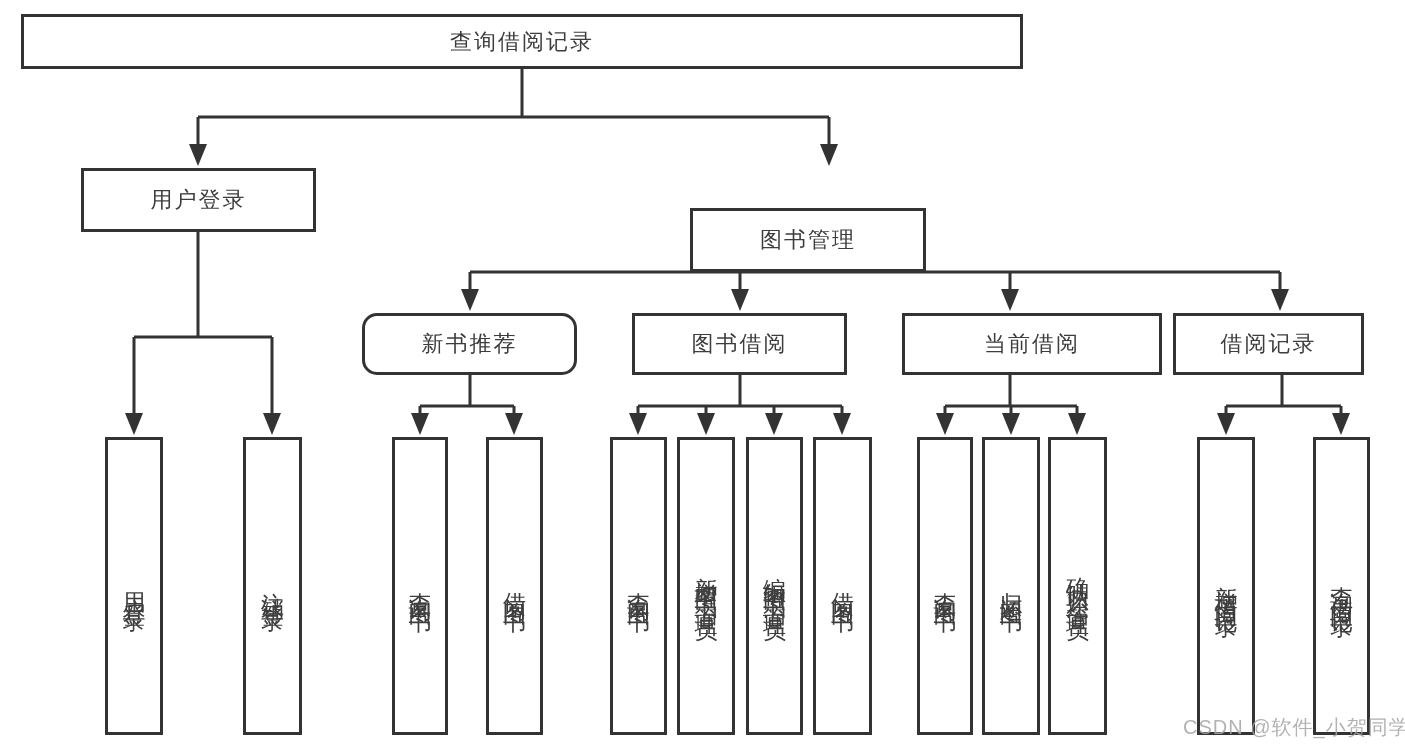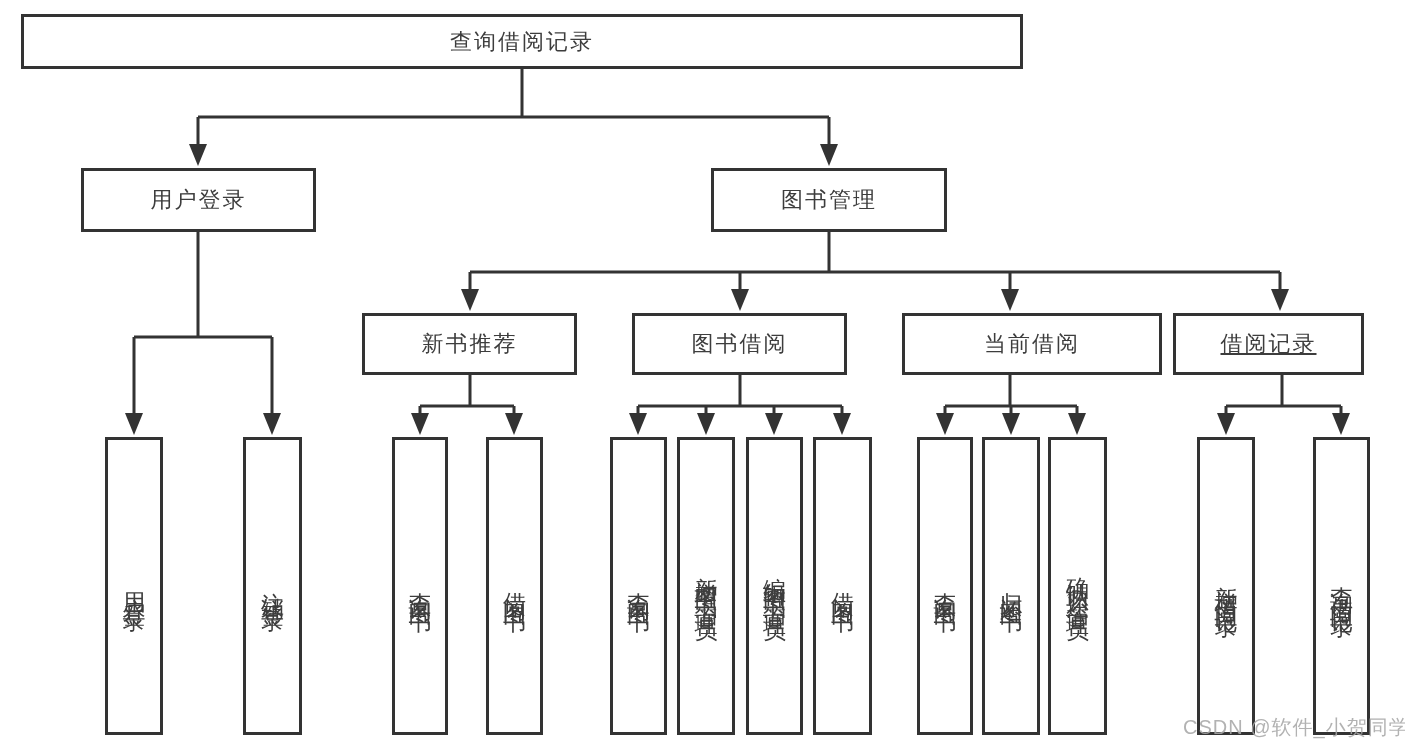--- a/index.html
+++ b/index.html
@@ -110,34 +110,34 @@
     </g>
   </svg>
 
   <div class="node root">
     <span class="h-label">查询借阅记录</span>
   </div>
 
   <div class="node lvl2" style="left:81px;width:235px;">
     <span class="h-label">用户登录</span>
   </div>
-  <div class="node lvl2" style="left:711px;width:236px;">
+  <div class="node lvl2" style="left:690px;width:236px;margin-top:40px;">
     <span class="h-label">图书管理</span>
   </div>
 
-  <div class="node lvl3" style="left:362px;width:215px;">
+  <div class="node lvl3" style="left:362px;width:215px;border-radius:15px;">
     <span class="h-label">新书推荐</span>
   </div>
   <div class="node lvl3" style="left:632px;width:215px;text-align:right;">
     <span class="h-label">图书借阅</span>
   </div>
   <div class="node lvl3" style="left:902px;width:260px;">
     <span class="h-label">当前借阅</span>
   </div>
-  <div class="node lvl3" style="left:1173px;width:191px;text-decoration:underline;">
+  <div class="node lvl3" style="left:1173px;width:191px;">
     <span class="h-label">借阅记录</span>
   </div>
 
   <div class="node leaf" style="left:105px;width:58px;">
     <span class="v-label">用户登录</span>
   </div>
   <div class="node leaf" style="left:243px;width:59px;">
     <span class="v-label">注销登录</span>
   </div>
   <div class="node leaf" style="left:392px;width:56px;">

